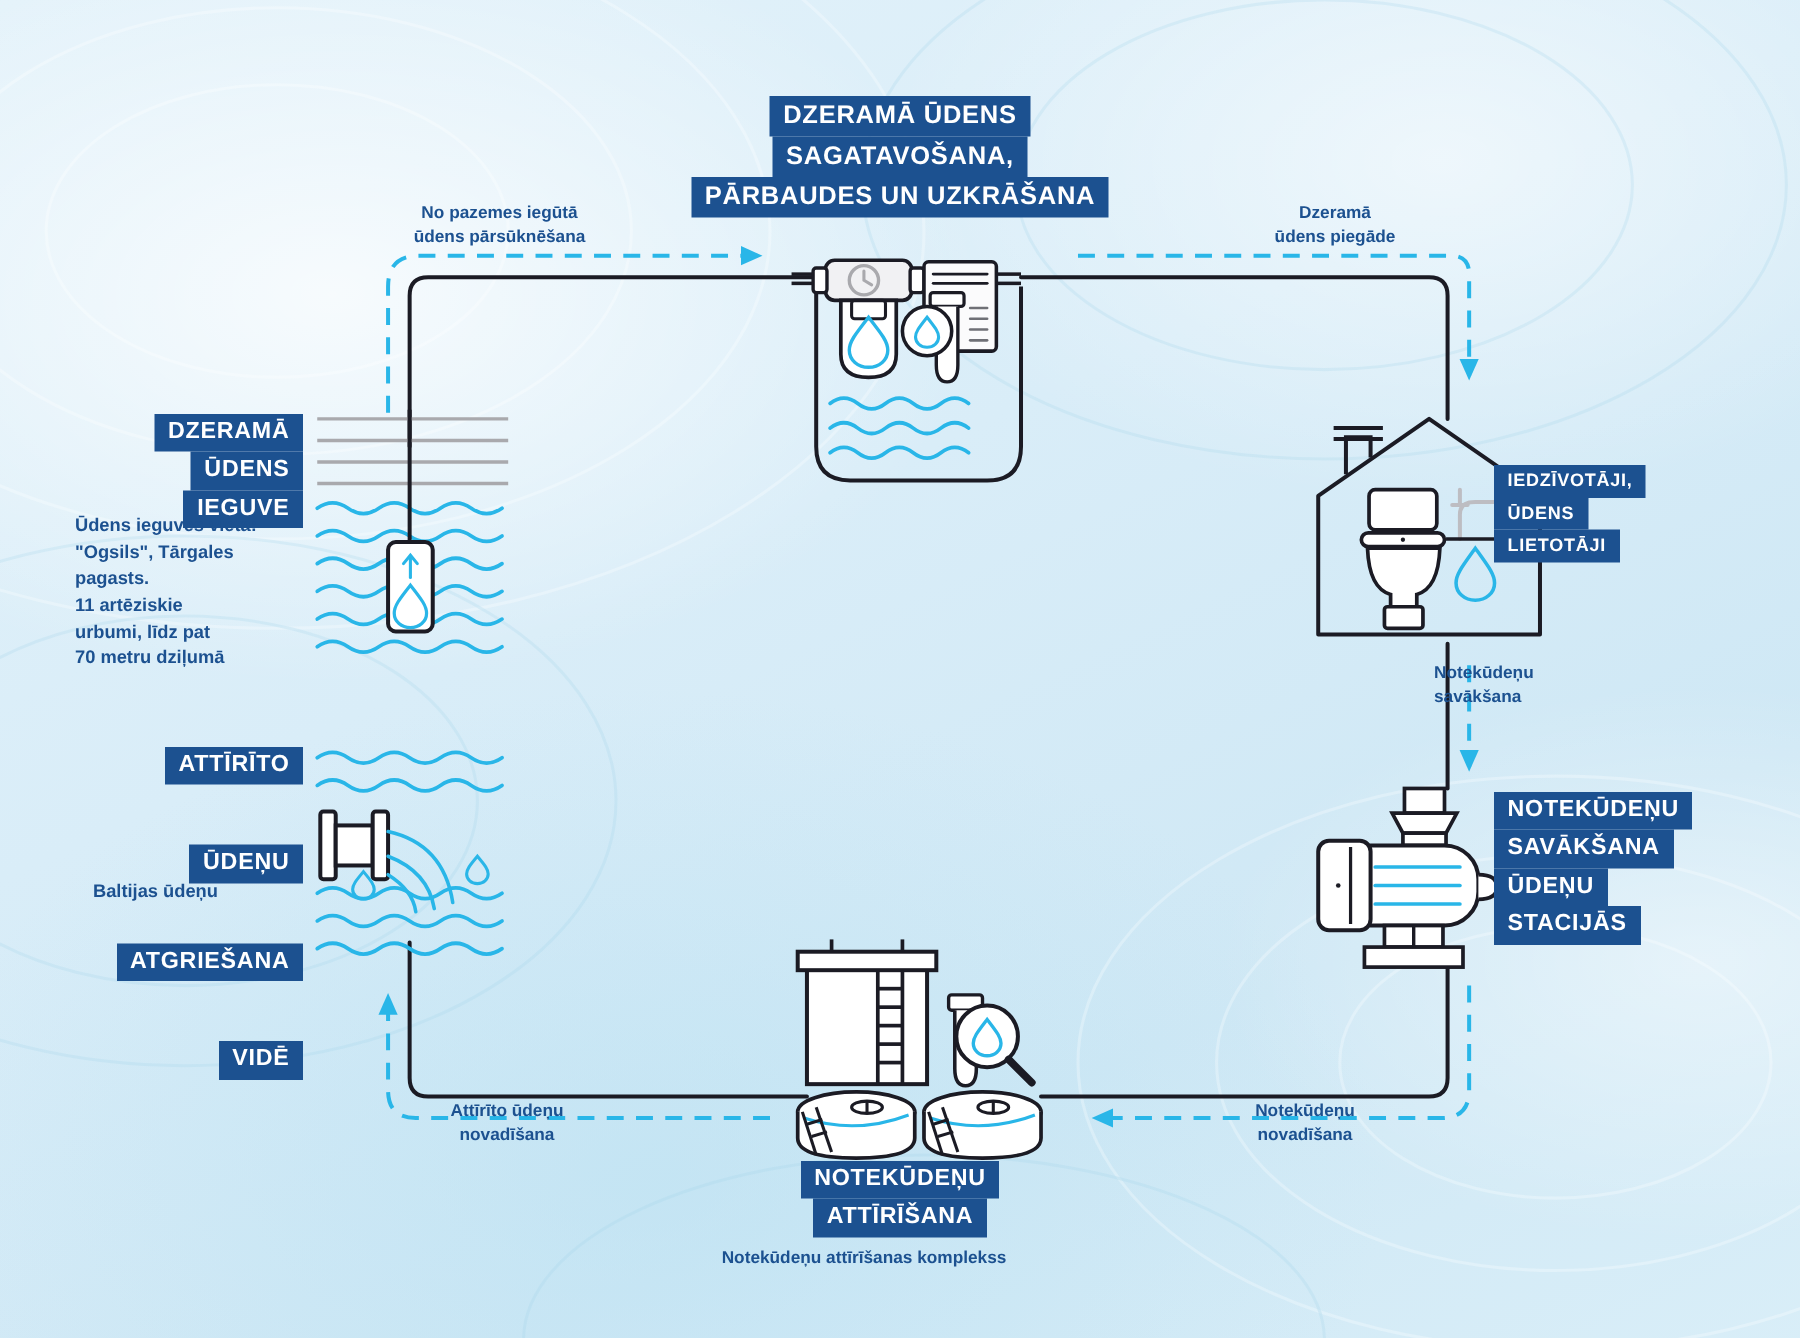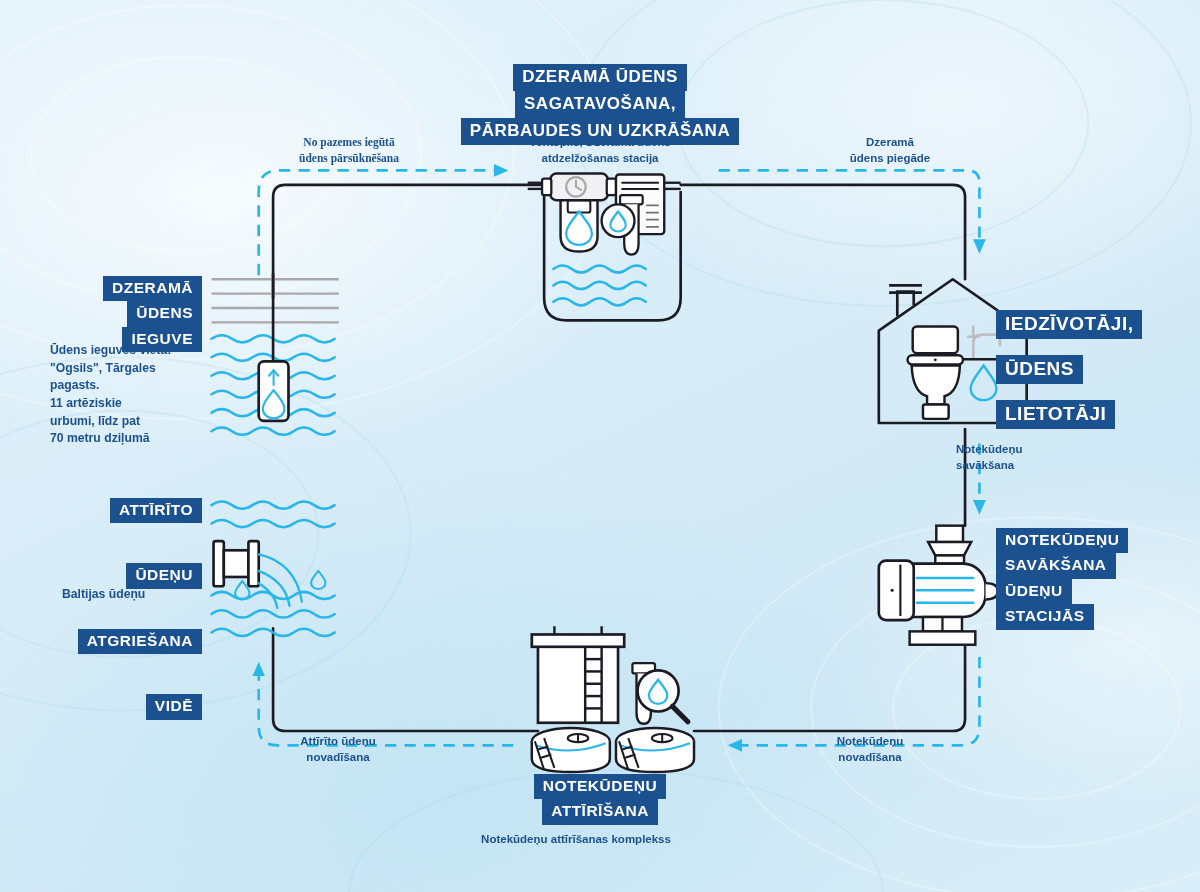--- a/index.html
+++ b/index.html
@@ -297,24 +297,20 @@
       <path d="M236,566 C241,572 243,574.5 243,577.5 C243,581.1 239.9,583.8 236,583.8 C232.1,583.8 229,581.1 229,577.5 C229,574.5 231,572 236,566 Z" fill="none" stroke="#29b6e8" stroke-width="2"></path>
       <path d="M310,556 C315,562 317,564.5 317,567.5 C317,571.1 313.9,573.8 310,573.8 C306.1,573.8 303,571.1 303,567.5 C303,564.5 305,562 310,556 Z" fill="none" stroke="#29b6e8" stroke-width="2"></path>
     </g>
   </svg>
 
   <div class="badge c" style="left:460px;top:64px;width:280px;font-size:17px;">
     <div class="ln">DZERAMĀ ŪDENS</div>
     <div class="ln">SAGATAVOŠANA,</div>
     <div class="ln">PĀRBAUDES UN UZKRĀŠANA</div>
   </div>
-  <div class="cap c" style="left:470px;top:134px;width:260px;">
-    <div>Ventspils, Dzeramā ūdens</div>
-    <div>atdzelžošanas stacija</div>
-  </div>
 
   <div class="badge r" style="left:78px;top:276px;width:124px;font-size:15.5px;">
     <div class="ln">DZERAMĀ</div>
     <div class="ln">ŪDENS</div>
     <div class="ln">IEGUVE</div>
   </div>
   <div class="desc" style="left:50px;top:342px;width:152px;">
     <div>Ūdens ieguves vieta:</div>
     <div>"Ogsils", Tārgales</div>
     <div>pagasts.</div>
@@ -326,42 +322,42 @@
   <div class="badge r" style="left:62px;top:498px;width:140px;font-size:15.5px;gap:40px;">
     <div class="ln">ATTĪRĪTO</div>
     <div class="ln">ŪDEŅU</div>
     <div class="ln">ATGRIEŠANA</div>
     <div class="ln">VIDĒ</div>
   </div>
   <div class="desc" style="left:62px;top:586px;width:140px;">
     <div>Baltijas ūdeņu</div>
   </div>
 
-  <div class="badge" style="left:996px;top:310px;width:190px;font-size:19px;gap:16px;">
+  <div class="badge" style="left:996px;top:310px;width:190px;font-size:12px;">
     <div class="ln">IEDZĪVOTĀJI,</div>
     <div class="ln">ŪDENS</div>
     <div class="ln">LIETOTĀJI</div>
   </div>
 
   <div class="badge" style="left:996px;top:528px;width:195px;font-size:15.5px;">
     <div class="ln">NOTEKŪDEŅU</div>
     <div class="ln">SAVĀKŠANA</div>
     <div class="ln">ŪDEŅU</div>
     <div class="ln">STACIJĀS</div>
   </div>
 
   <div class="badge c" style="left:500px;top:774px;width:200px;font-size:15.5px;">
     <div class="ln">NOTEKŪDEŅU</div>
     <div class="ln">ATTĪRĪŠANA</div>
   </div>
   <div class="cap c" style="left:416px;top:831px;width:320px;">
     <div>Notekūdeņu attīrīšanas komplekss</div>
   </div>
 
-  <div class="cap c" style="left:254px;top:134px;width:190px;font-family:Liberation Serif, serif;">
+  <div class="cap c" style="left:238px;top:134px;width:190px;">
     <div>No pazemes iegūtā</div>
     <div>ūdens pārsūknēšana</div>
   </div>
 
   <div class="cap c" style="left:800px;top:134px;width:180px;">
     <div>Dzeramā</div>
     <div>ūdens piegāde</div>
   </div>
 
   <div class="cap l" style="left:956px;top:441px;width:150px;">

